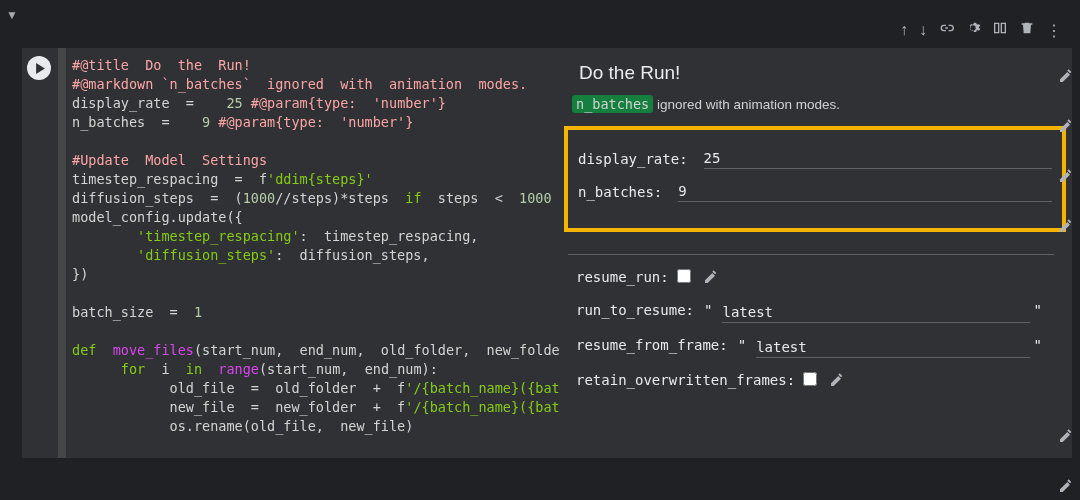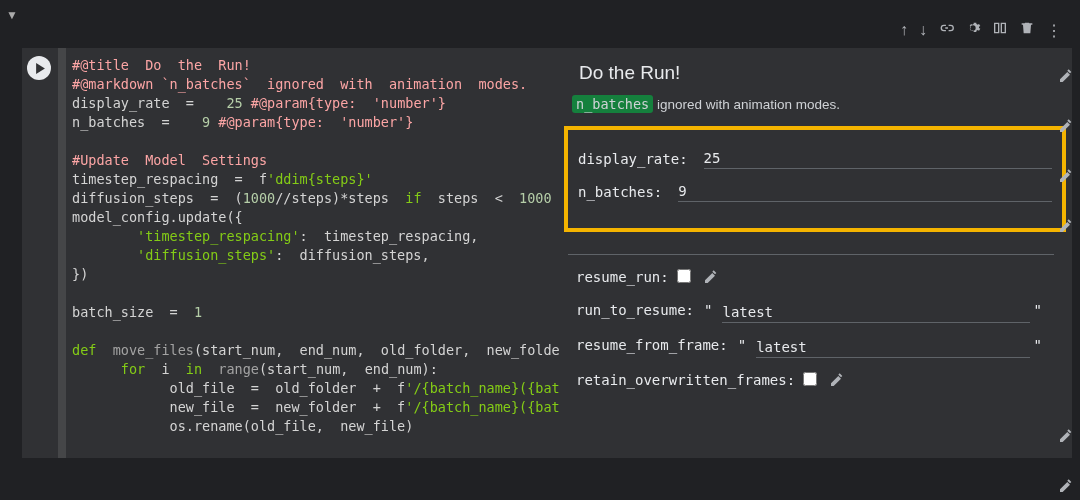--- a/index.html
+++ b/index.html
@@ -8,21 +8,21 @@
 .cell{display:flex;background:#303134;margin:18px 8px 0 22px;position:relative;height:410px}
 .gutter{width:34px;background:#303134;display:flex;align-items:flex-start;justify-content:center;padding-top:8px}
 .run-btn{width:24px;height:24px;border-radius:50%;background:#e8eaed;display:flex;align-items:center;justify-content:center}
 .run-btn svg{width:11px;height:11px;fill:#303134;margin-left:2px}
 .left-strip{width:8px;background:#454648;margin-left:2px}
 .code{flex:0 0 488px;overflow:hidden;padding:8px 0 8px 6px;font-family:Consolas,Menlo,monospace;font-size:13.5px;line-height:19px;white-space:pre;color:#d4d4d4}
 .c-comment{color:#fca5a5}
 .c-str{color:#84cc16}
 .c-num{color:#b5cea8}
 .c-kw{color:#84cc16}
-.c-fn{color:#a3a3a3}
+.c-fn{color:#d946ef}
 .right{flex:1;background:#303134;position:relative;padding:0 18px 0 8px;color:#e8eaed}
 .top-toolbar{position:absolute;top:-28px;right:10px;display:flex;gap:11px;align-items:center;color:#b0b3b8}
 .top-toolbar span{cursor:pointer;font-size:16px}
 .form-title{font-size:19px;margin:14px 0 12px 11px;color:#e8eaed}
 .md-line{margin:4px 0 14px 4px;color:#cfd2d6;font-size:13.5px}
 .md-line code{background:#15803d;padding:1px 4px;border-radius:3px;font-family:Consolas,monospace}
 .highlight-box{border:4px solid #f4b400;padding:6px 10px 14px 10px;margin-left:-4px;margin-right:-12px}
 .param-row{display:flex;align-items:center;font-family:Consolas,monospace;font-size:14px;color:#e8eaed;margin:12px 0}
 .param-label{white-space:nowrap;margin-right:16px}
 .param-input{flex:1;border:none;border-bottom:1px solid #5f6368;background:transparent;color:#e8eaed;font-family:inherit;font-size:14px;padding:2px 0;outline:none}

